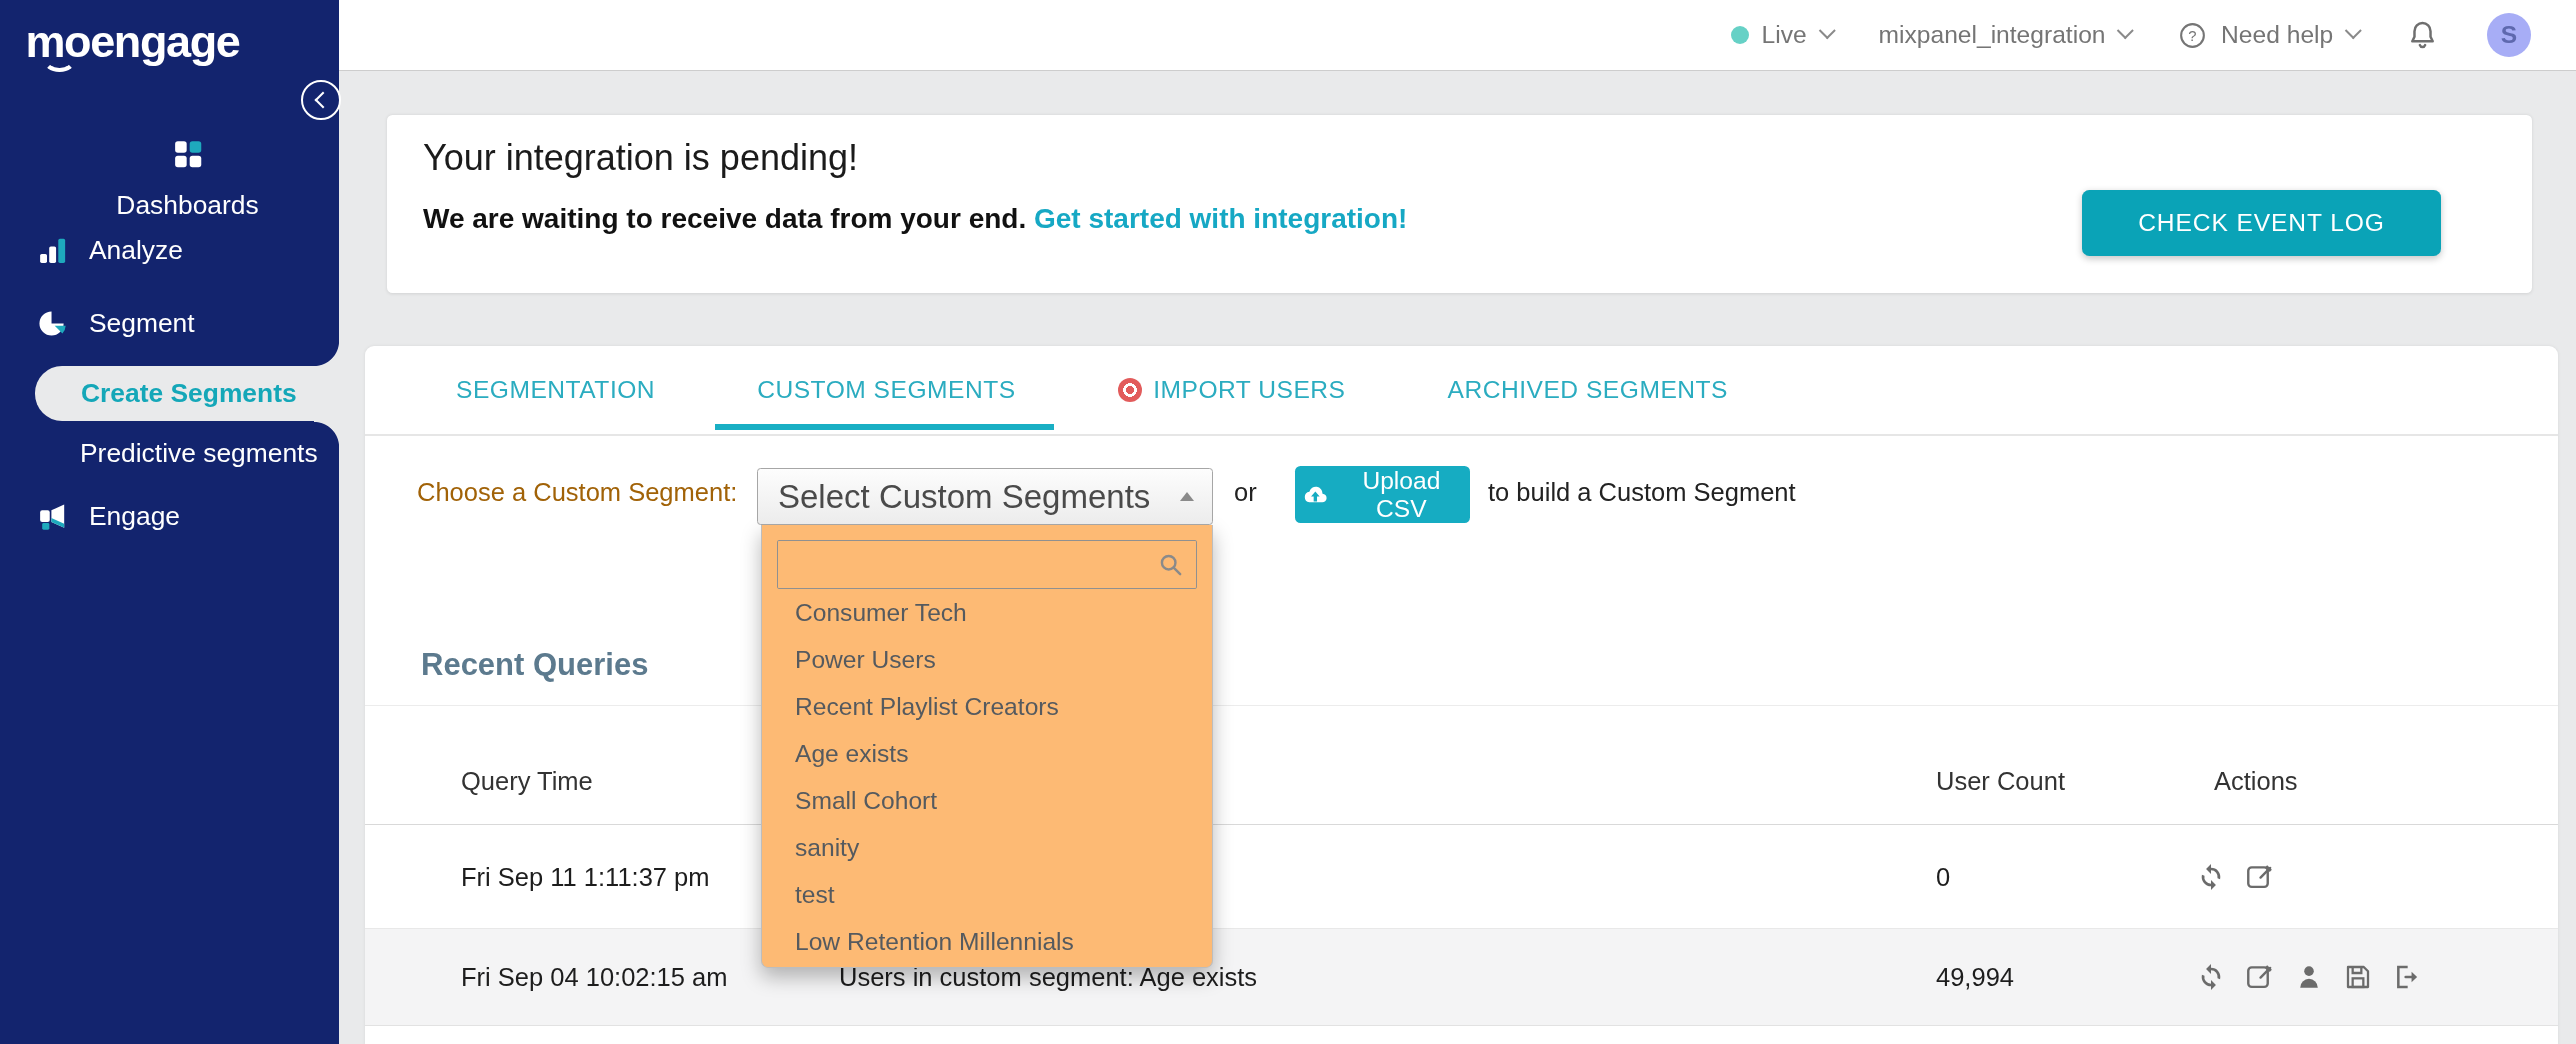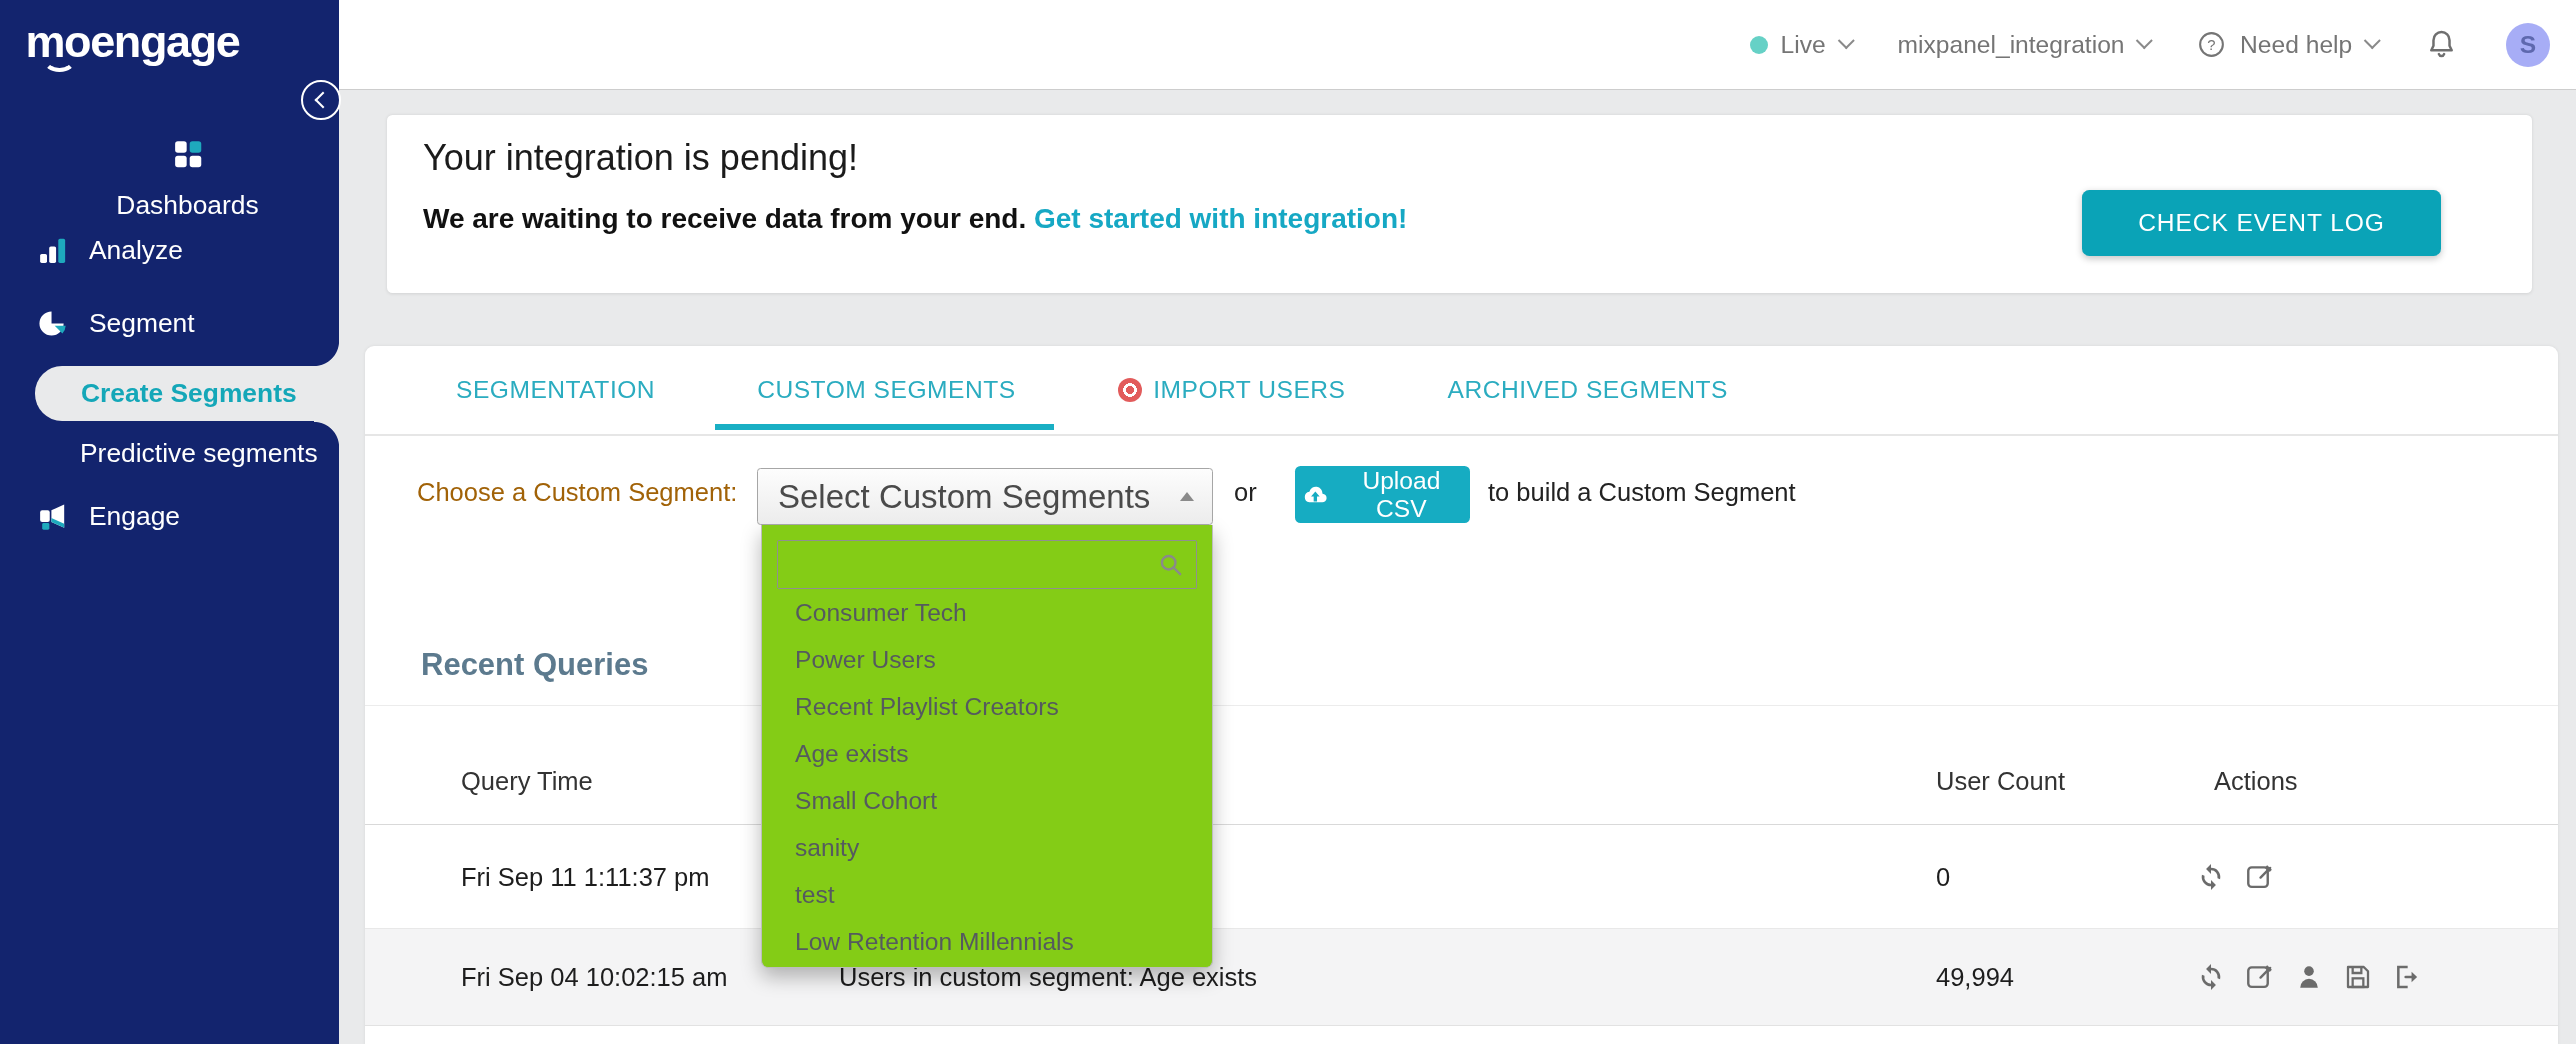--- a/index.html
+++ b/index.html
@@ -1,19 +1,19 @@
 <!DOCTYPE html>
 <html style="font-size:14.6px"><head>
 <meta charset="utf-8">
 <style>
   html,body{margin:0;padding:0;background:#E9EAEB;font-family:"Liberation Sans",sans-serif;}
   #app{position:relative;width:2576px;height:1045px;overflow:hidden;background:#E9EAEB;}
 
   
-  .header{position:absolute;left:0;top:0;width:2576px;height:90px;background:#fff;border-bottom:1.8px solid #CDCDCD;display:flex;align-items:center;justify-content:flex-end;gap:47px;padding-right:26px;box-sizing:border-box;}
+  .header{position:absolute;left:0;top:0;width:2576px;height:71px;background:#fff;border-bottom:1.8px solid #CDCDCD;display:flex;align-items:center;justify-content:flex-end;gap:47px;padding-right:45px;box-sizing:border-box;}
   .hitem{display:flex;align-items:center;gap:12.8px;color:#757575;font-size:24.6px;cursor:pointer;}
   .live-dot{width:18px;height:18px;border-radius:50%;background:#66D1C6;}
   .chev{width:10px;height:10px;border-right:2.3px solid #8a8a8a;border-bottom:2.3px solid #8a8a8a;transform:rotate(45deg) translateY(-1.8px);margin-top:-5.5px;}
   .qicon{width:31px;height:31px;}
   .bell{width:35px;height:35px;color:#6f6f6f;}
   .avatar{width:44px;height:44px;border-radius:50%;background:#A7ADF6;display:flex;align-items:center;justify-content:center;color:#5E68AE;font-size:24.6px;font-weight:600;cursor:pointer;}
 
   
   .sidebar{position:absolute;left:0;top:0;width:339px;height:1045px;background:#13246E;z-index:20;}
   .logo{position:absolute;left:25.5px;top:16.4px;color:#fff;font-size:45px;font-weight:800;letter-spacing:-1.4px;}
@@ -46,21 +46,21 @@
   .picker-label{position:absolute;left:52px;top:132px;font-size:25.5px;color:#a16207;}
   .select-box{position:absolute;left:392px;top:122px;width:456px;height:57px;background:linear-gradient(#fdfdfd,#ececec);border:1.8px solid #A6A6A6;border-radius:3.6px;box-sizing:border-box;display:flex;align-items:center;justify-content:space-between;padding:0 18px 0 20px;cursor:pointer;z-index:41;}
   .select-box span{font-size:33px;color:#4a4a4a;}
   .tri-up{width:0;height:0;border-left:7.3px solid transparent;border-right:7.3px solid transparent;border-bottom:9px solid #8a8a8a;}
   .or-label{position:absolute;left:869px;top:132px;font-size:25.5px;color:#222;}
   .upload-btn{position:absolute;left:930px;top:120px;width:175px;height:57px;background:#16ACC2;border:none;border-radius:5.5px;color:#fff;font-size:24.6px;font-family:"Liberation Sans",sans-serif;display:flex;align-items:center;justify-content:center;gap:9px;cursor:pointer;}
   .upload-btn svg{width:31px;height:31px;}
   .suffix-label{position:absolute;left:1123px;top:132px;font-size:25.5px;color:#222;}
 
   
-  .dd-panel{position:absolute;left:396px;top:179px;width:452px;height:443px;background:#84cc16;border:0.9px solid #BDBDBD;border-top:none;border-radius:0 0 7.3px 7.3px;box-shadow:0 9px 20px rgba(0,0,0,.28);z-index:40;box-sizing:border-box;}
+  .dd-panel{position:absolute;left:396px;top:179px;width:452px;height:443px;background:#fdba74;border:0.9px solid #BDBDBD;border-top:none;border-radius:0 0 7.3px 7.3px;box-shadow:0 9px 20px rgba(0,0,0,.28);z-index:40;box-sizing:border-box;}
   .dd-search{position:absolute;left:14.6px;top:14.6px;right:14.6px;height:47px;border:1.8px solid #909090;border-radius:1.8px;display:flex;align-items:center;}
   .dd-search input{flex:1;border:none;outline:none;height:100%;font-size:24px;padding:0 12.8px;font-family:"Liberation Sans",sans-serif;background:transparent;}
   .dd-search svg{width:29px;height:29px;margin-right:11px;flex:0 0 auto;}
   .dd-list{position:absolute;left:0;top:64px;right:0;}
   .dd-opt{height:47px;display:flex;align-items:center;padding-left:33px;font-size:24.6px;color:#555A5F;cursor:pointer;}
 
   
   .rq-title{position:absolute;left:56px;top:301px;font-size:31px;font-weight:700;color:#5C7A8E;}
   .rq-divider{position:absolute;left:0;right:0;top:359px;height:0.9px;background:#ECECEC;}
   .th{position:absolute;top:421px;font-size:25.5px;color:#333;}

